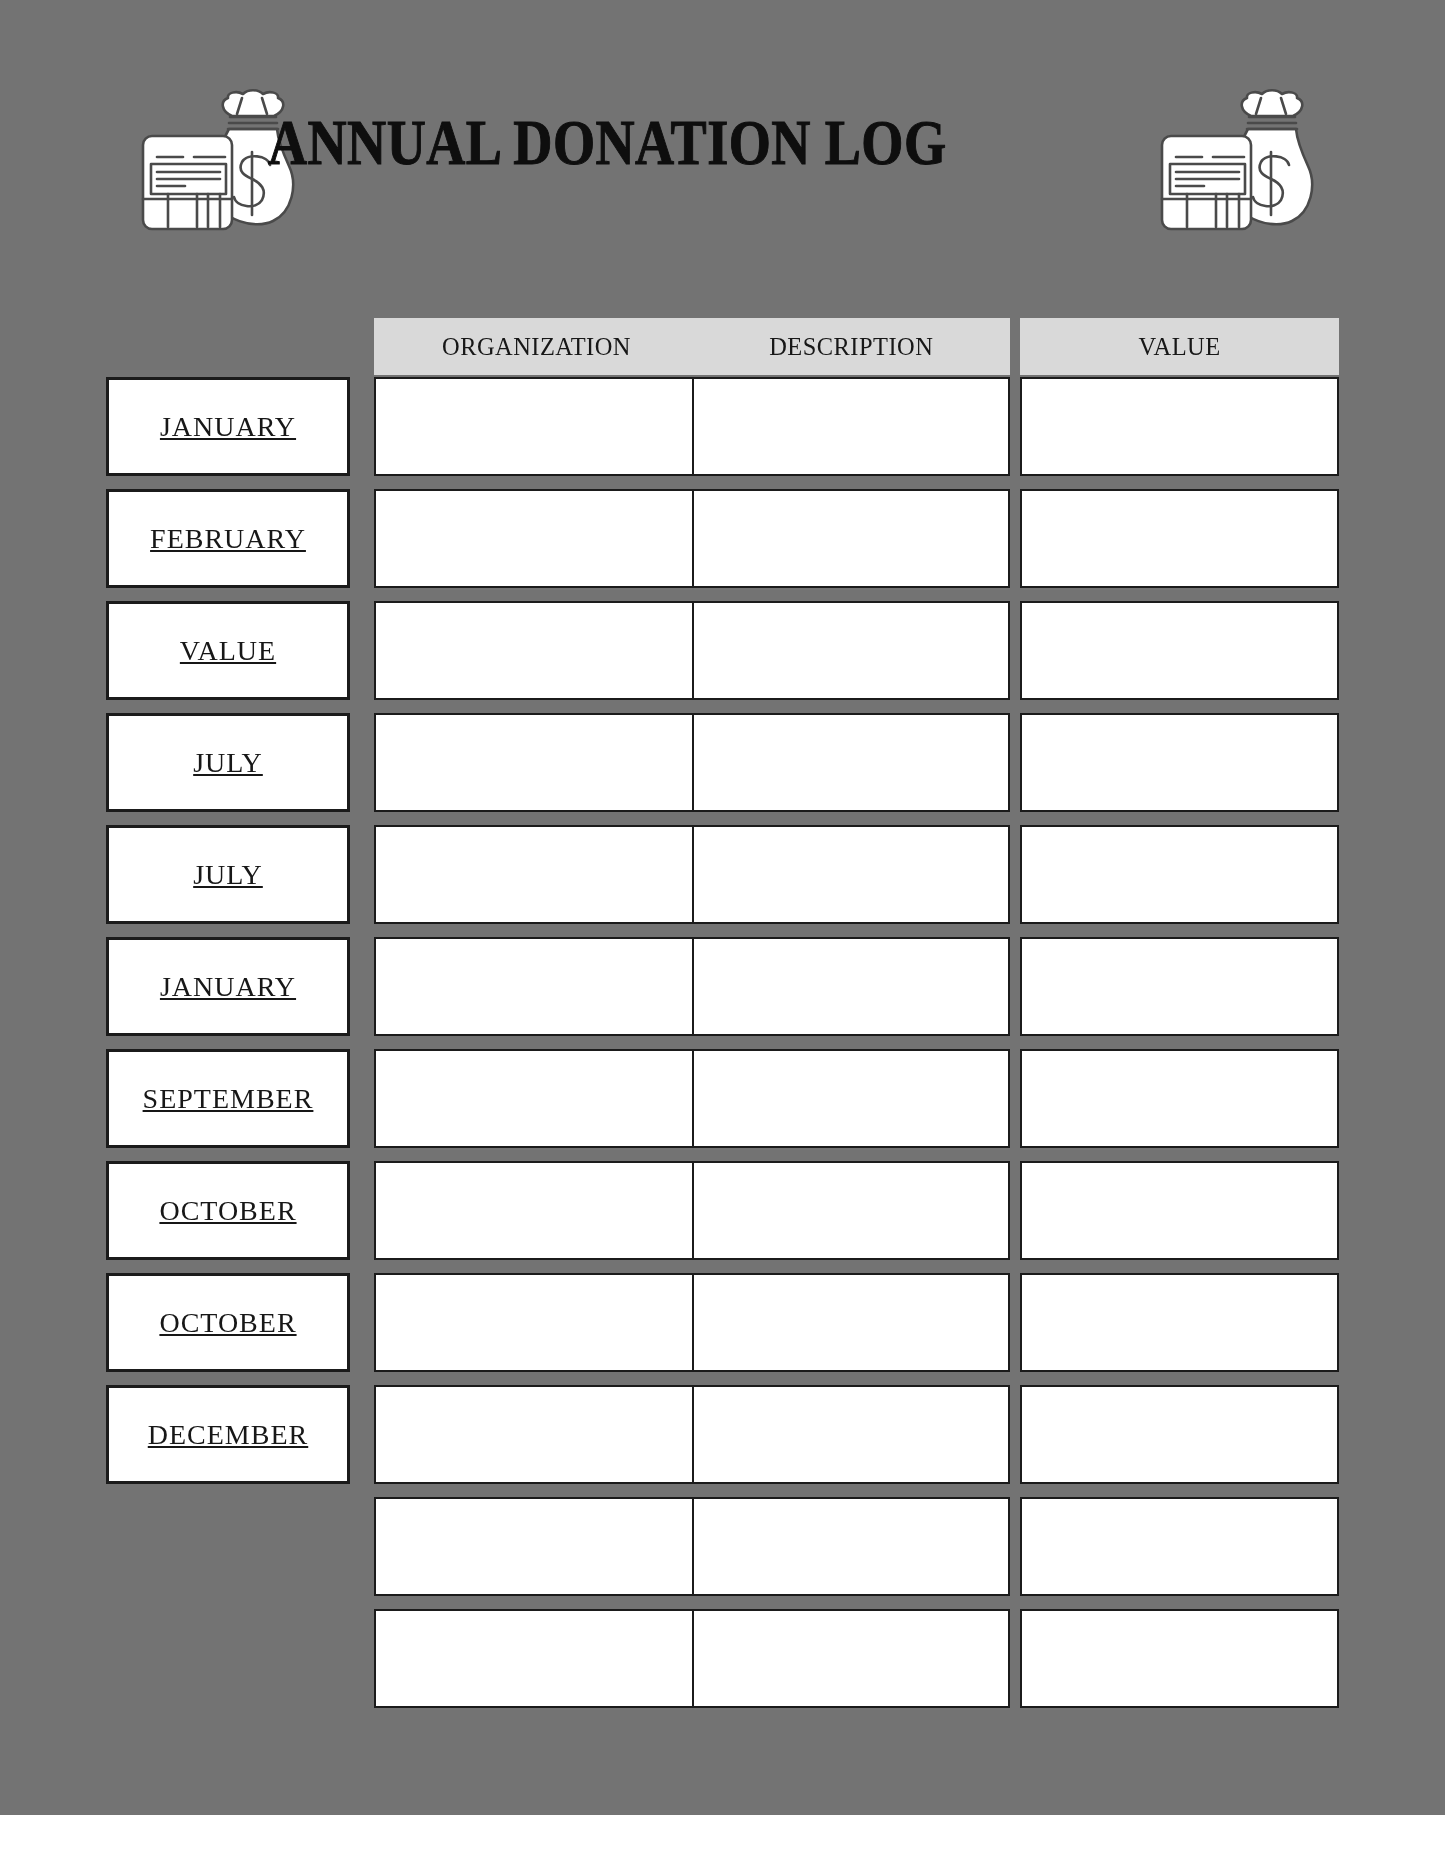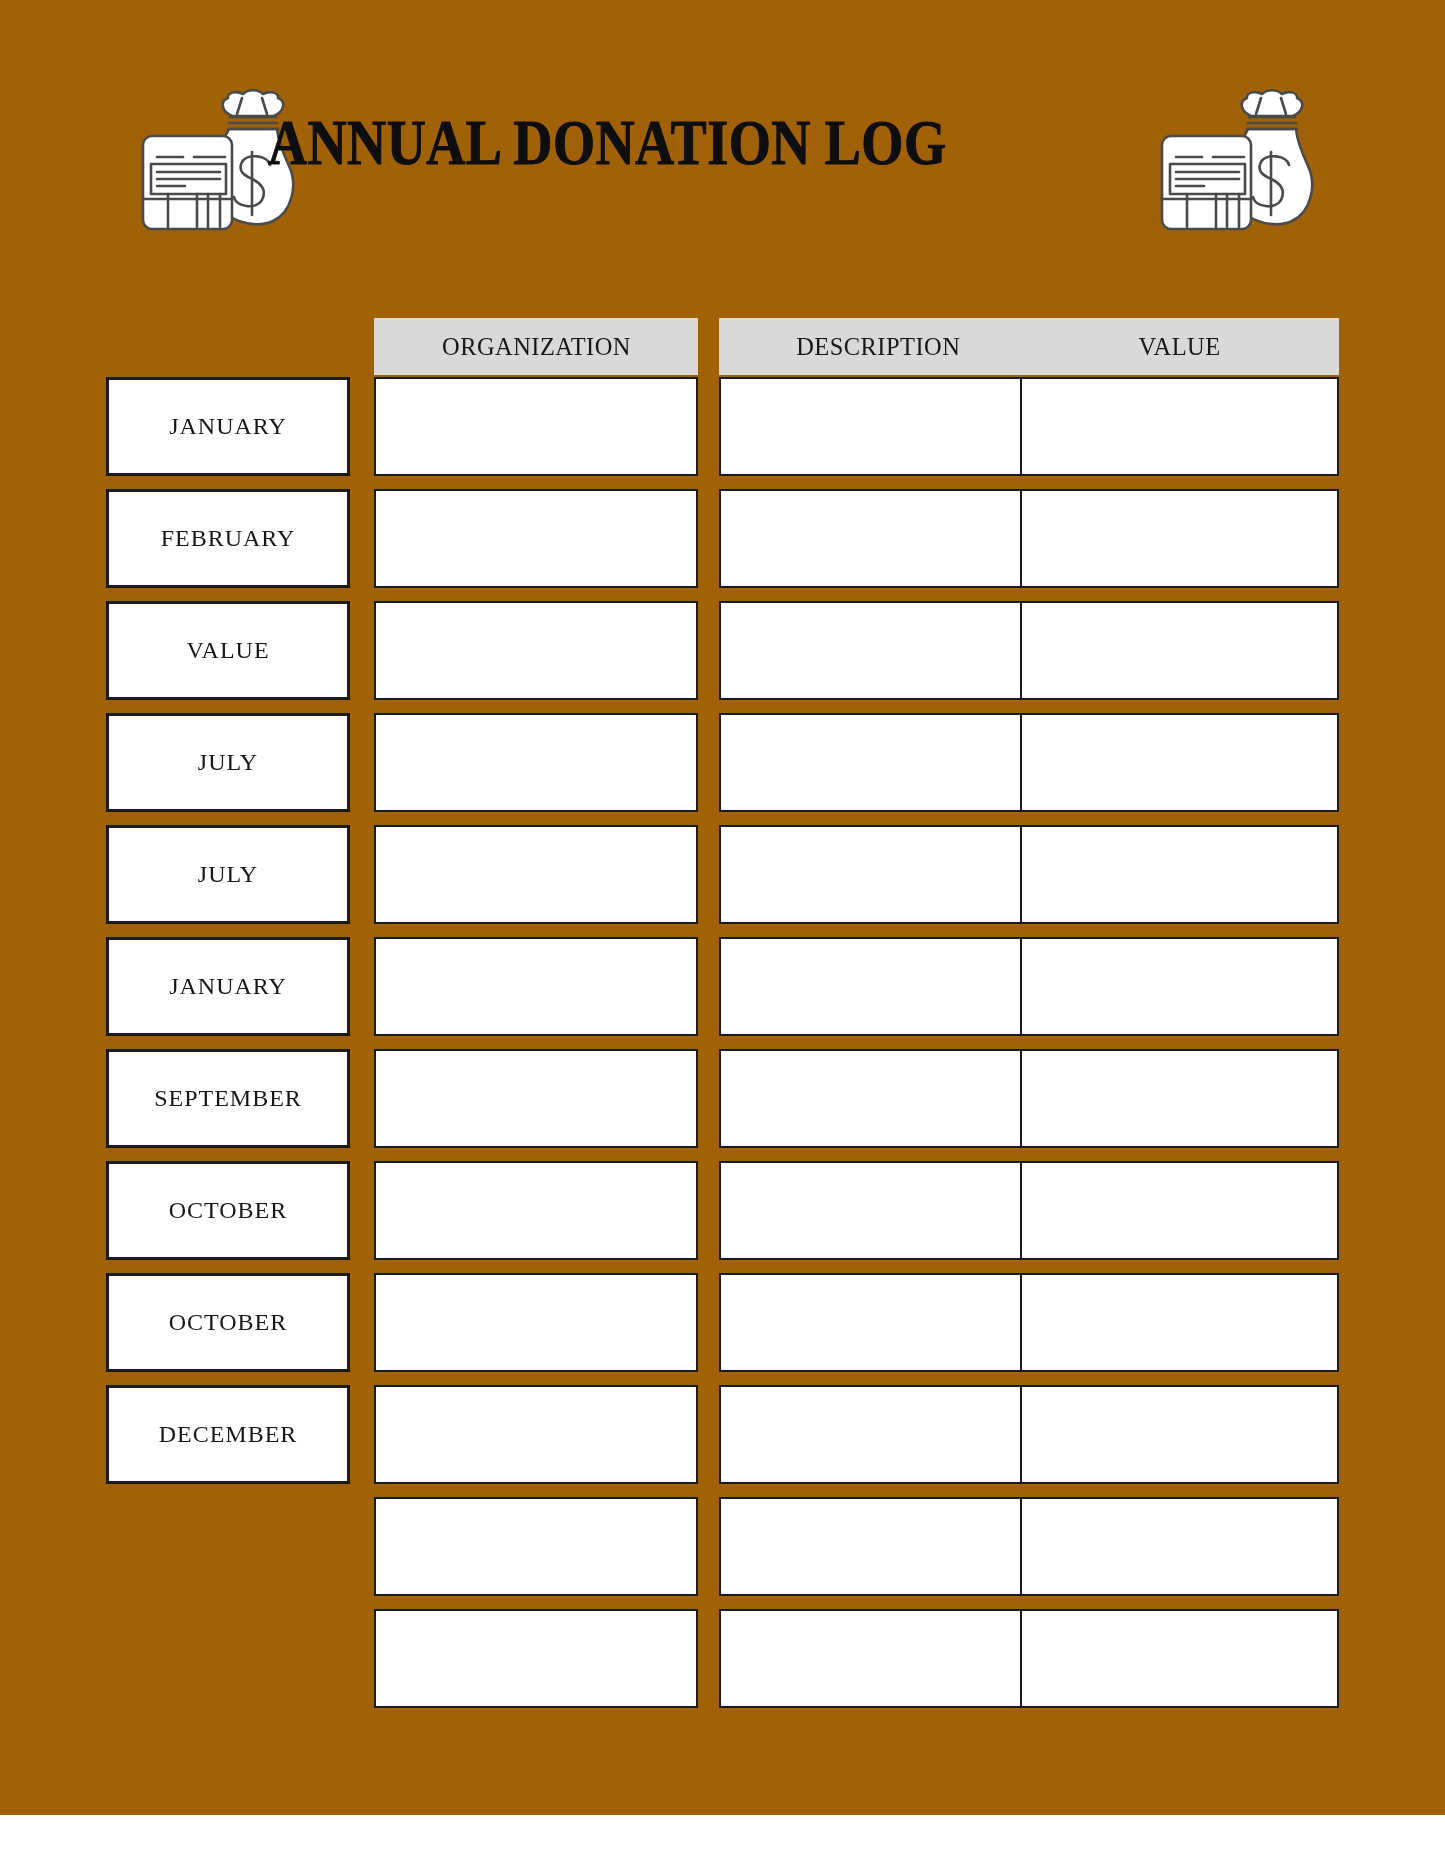--- a/index.html
+++ b/index.html
@@ -1,20 +1,20 @@
 <!DOCTYPE html>
 <html><head>
 <meta charset="utf-8">
 <style>
   html, body { margin: 0; padding: 0; }
   .page {
     position: relative;
     width: 1445px;
     height: 1815px;
-    background: #a16207;
+    background: #737373;
     font-family: "Liberation Serif", "DejaVu Serif", serif;
     color: #1a1a1a;
     overflow: hidden;
   }
   .icon {
     position: absolute;
     width: 165px;
     height: 152px;
   }
   .icon-left  { left: 135px;  top: 88px; }
@@ -40,21 +40,21 @@
   .log-table {
     position: absolute;
     left: 106px;
     top: 318px;
     width: 1233px;
     height: 1400px;
   }
   .col { position: absolute; top: 0; }
   .col-months { left: 0;     width: 244px; padding-top: 59px; }
   .col-org    { left: 268px; width: 324px; }
-  .col-desc   { left: 613px; width: 318px; }
+  .col-desc   { left: 586px; width: 318px; }
   .col-value  { left: 914px; width: 319px; text-align: center; }
   .col-header {
     height: 57px;
     margin-bottom: 2px;
     background: #d9d9d9;
     display: flex;
     align-items: center;
     justify-content: center;
     font-size: 26px;
     letter-spacing: 0.5px;
@@ -67,23 +67,24 @@
   }
   .month-box {
     box-sizing: border-box;
     height: 99px;
     margin-bottom: 13px;
     border: 3px solid #1b1b1b;
     background: #ffffff;
     display: flex;
     align-items: center;
     justify-content: center;
-    font-size: 24px;
+    font-size: 28px;
     letter-spacing: 1px;
     color: #171717;
+    text-decoration: underline;
   }
   .cell {
     box-sizing: border-box;
     height: 99px;
     margin-bottom: 13px;
     border: 2px solid #1b1b1b;
     background: #ffffff;
   }
 </style>
 </head>

